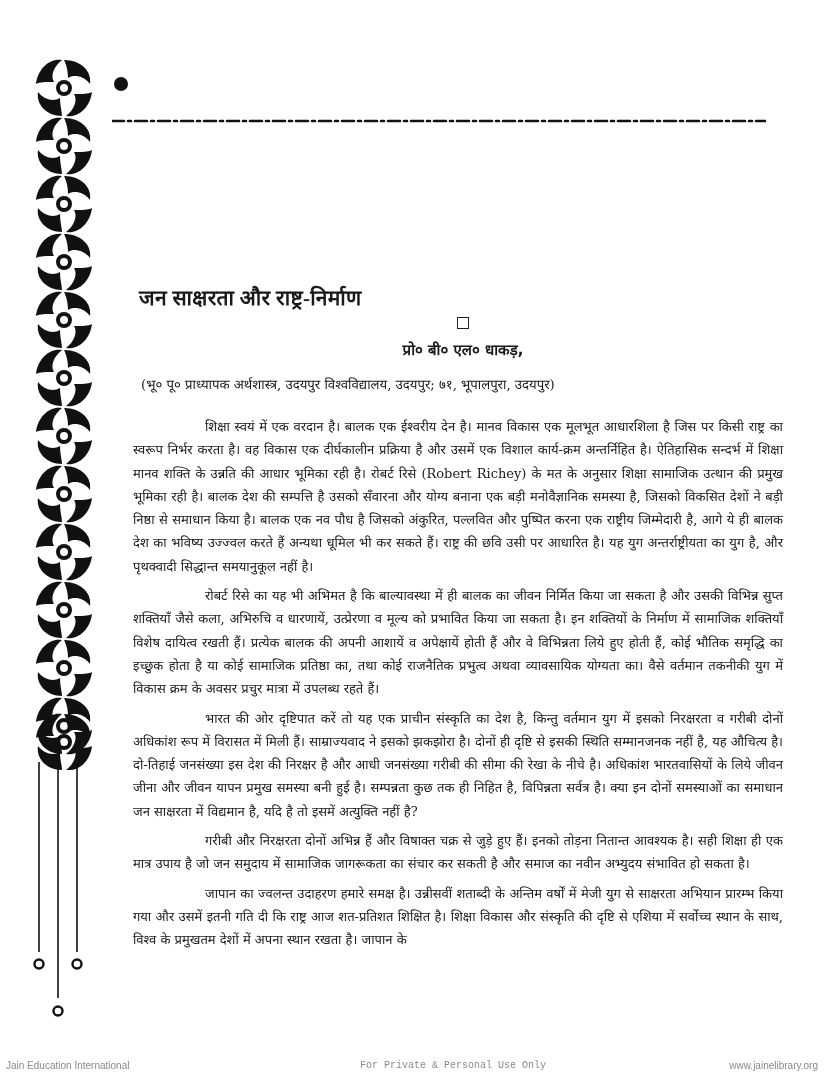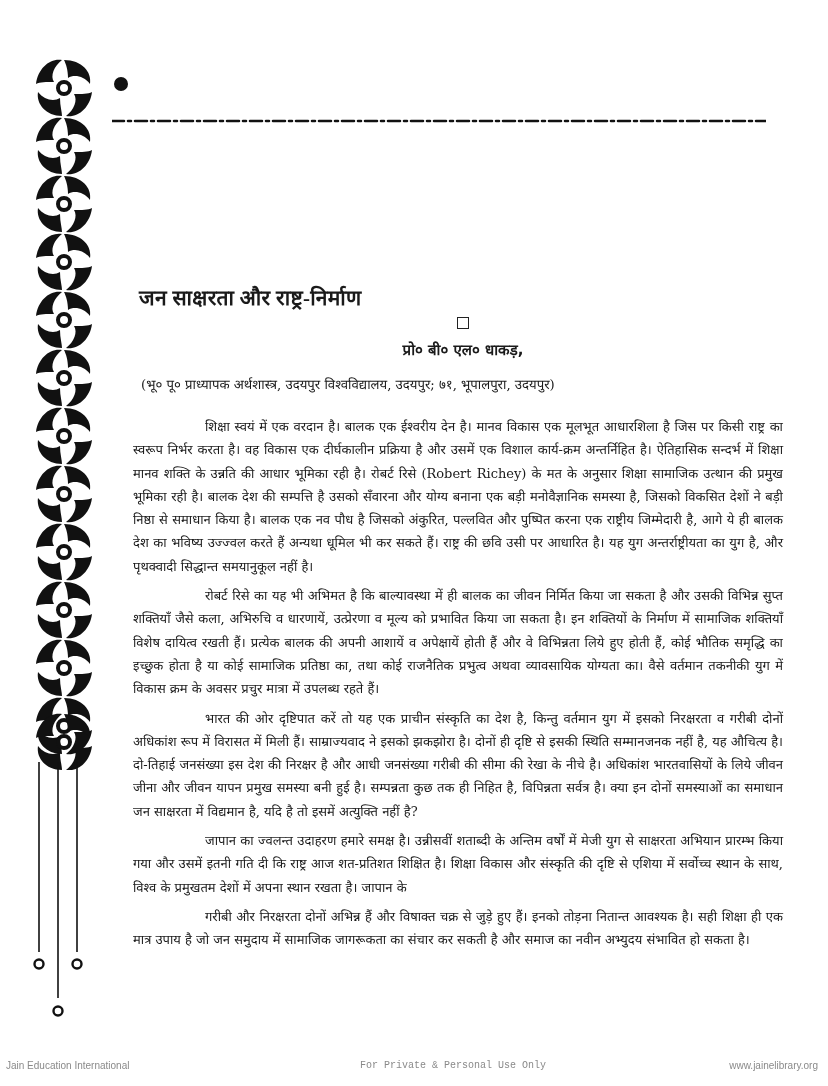--- a/index.html
+++ b/index.html
@@ -98,21 +98,21 @@
   <h1 class="title">जन साक्षरता और राष्ट्र-निर्माण</h1>
   <div class="author">
     <span class="checkbox-glyph"></span>
     <span>प्रो० बी० एल० धाकड़,</span>
   </div>
   <p class="affiliation">(भू० पू० प्राध्यापक अर्थशास्त्र, उदयपुर विश्वविद्यालय, उदयपुर; ७१, भूपालपुरा, उदयपुर)</p>
 
   <p class="para">शिक्षा स्वयं में एक वरदान है। बालक एक ईश्वरीय देन है। मानव विकास एक मूलभूत आधारशिला है जिस पर किसी राष्ट्र का स्वरूप निर्भर करता है। वह विकास एक दीर्घकालीन प्रक्रिया है और उसमें एक विशाल कार्य-क्रम अन्तर्निहित है। ऐतिहासिक सन्दर्भ में शिक्षा मानव शक्ति के उन्नति की आधार भूमिका रही है। रोबर्ट रिसे (Robert Richey) के मत के अनुसार शिक्षा सामाजिक उत्थान की प्रमुख भूमिका रही है। बालक देश की सम्पत्ति है उसको सँवारना और योग्य बनाना एक बड़ी मनोवैज्ञानिक समस्या है, जिसको विकसित देशों ने बड़ी निष्ठा से समाधान किया है। बालक एक नव पौध है जिसको अंकुरित, पल्लवित और पुष्पित करना एक राष्ट्रीय जिम्मेदारी है, आगे ये ही बालक देश का भविष्य उज्ज्वल करते हैं अन्यथा धूमिल भी कर सकते हैं। राष्ट्र की छवि उसी पर आधारित है। यह युग अन्तर्राष्ट्रीयता का युग है, और पृथक्वादी सिद्धान्त समयानुकूल नहीं है।</p>
   <p class="para">रोबर्ट रिसे का यह भी अभिमत है कि बाल्यावस्था में ही बालक का जीवन निर्मित किया जा सकता है और उसकी विभिन्न सुप्त शक्तियाँ जैसे कला, अभिरुचि व धारणायें, उत्प्रेरणा व मूल्य को प्रभावित किया जा सकता है। इन शक्तियों के निर्माण में सामाजिक शक्तियाँ विशेष दायित्व रखती हैं। प्रत्येक बालक की अपनी आशायें व अपेक्षायें होती हैं और वे विभिन्नता लिये हुए होती हैं, कोई भौतिक समृद्धि का इच्छुक होता है या कोई सामाजिक प्रतिष्ठा का, तथा कोई राजनैतिक प्रभुत्व अथवा व्यावसायिक योग्यता का। वैसे वर्तमान तकनीकी युग में विकास क्रम के अवसर प्रचुर मात्रा में उपलब्ध रहते हैं।</p>
   <p class="para">भारत की ओर दृष्टिपात करें तो यह एक प्राचीन संस्कृति का देश है, किन्तु वर्तमान युग में इसको निरक्षरता व गरीबी दोनों अधिकांश रूप में विरासत में मिली हैं। साम्राज्यवाद ने इसको झकझोरा है। दोनों ही दृष्टि से इसकी स्थिति सम्मानजनक नहीं है, यह औचित्य है। दो-तिहाई जनसंख्या इस देश की निरक्षर है और आधी जनसंख्या गरीबी की सीमा की रेखा के नीचे है। अधिकांश भारतवासियों के लिये जीवन जीना और जीवन यापन प्रमुख समस्या बनी हुई है। सम्पन्नता कुछ तक ही निहित है, विपिन्नता सर्वत्र है। क्या इन दोनों समस्याओं का समाधान जन साक्षरता में विद्यमान है, यदि है तो इसमें अत्युक्ति नहीं है?</p>
+  <p class="para">गरीबी और निरक्षरता दोनों अभिन्न हैं और विषाक्त चक्र से जुड़े हुए हैं। इनको तोड़ना नितान्त आवश्यक है। सही शिक्षा ही एक मात्र उपाय है जो जन समुदाय में सामाजिक जागरूकता का संचार कर सकती है और समाज का नवीन अभ्युदय संभावित हो सकता है।</p>
   <p class="para">जापान का ज्वलन्त उदाहरण हमारे समक्ष है। उन्नीसवीं शताब्दी के अन्तिम वर्षों में मेजी युग से साक्षरता अभियान प्रारम्भ किया गया और उसमें इतनी गति दी कि राष्ट्र आज शत-प्रतिशत शिक्षित है। शिक्षा विकास और संस्कृति की दृष्टि से एशिया में सर्वोच्च स्थान के साथ, विश्व के प्रमुखतम देशों में अपना स्थान रखता है। जापान के</p>
-  <p class="para">गरीबी और निरक्षरता दोनों अभिन्न हैं और विषाक्त चक्र से जुड़े हुए हैं। इनको तोड़ना नितान्त आवश्यक है। सही शिक्षा ही एक मात्र उपाय है जो जन समुदाय में सामाजिक जागरूकता का संचार कर सकती है और समाज का नवीन अभ्युदय संभावित हो सकता है।</p>
 </div>
 
 <div class="footer">
   <span class="f-left">Jain Education International</span>
   <span class="f-mid">For Private &amp; Personal Use Only</span>
   <span class="f-right">www.jainelibrary.org</span>
 </div>
 
 </body></html>

